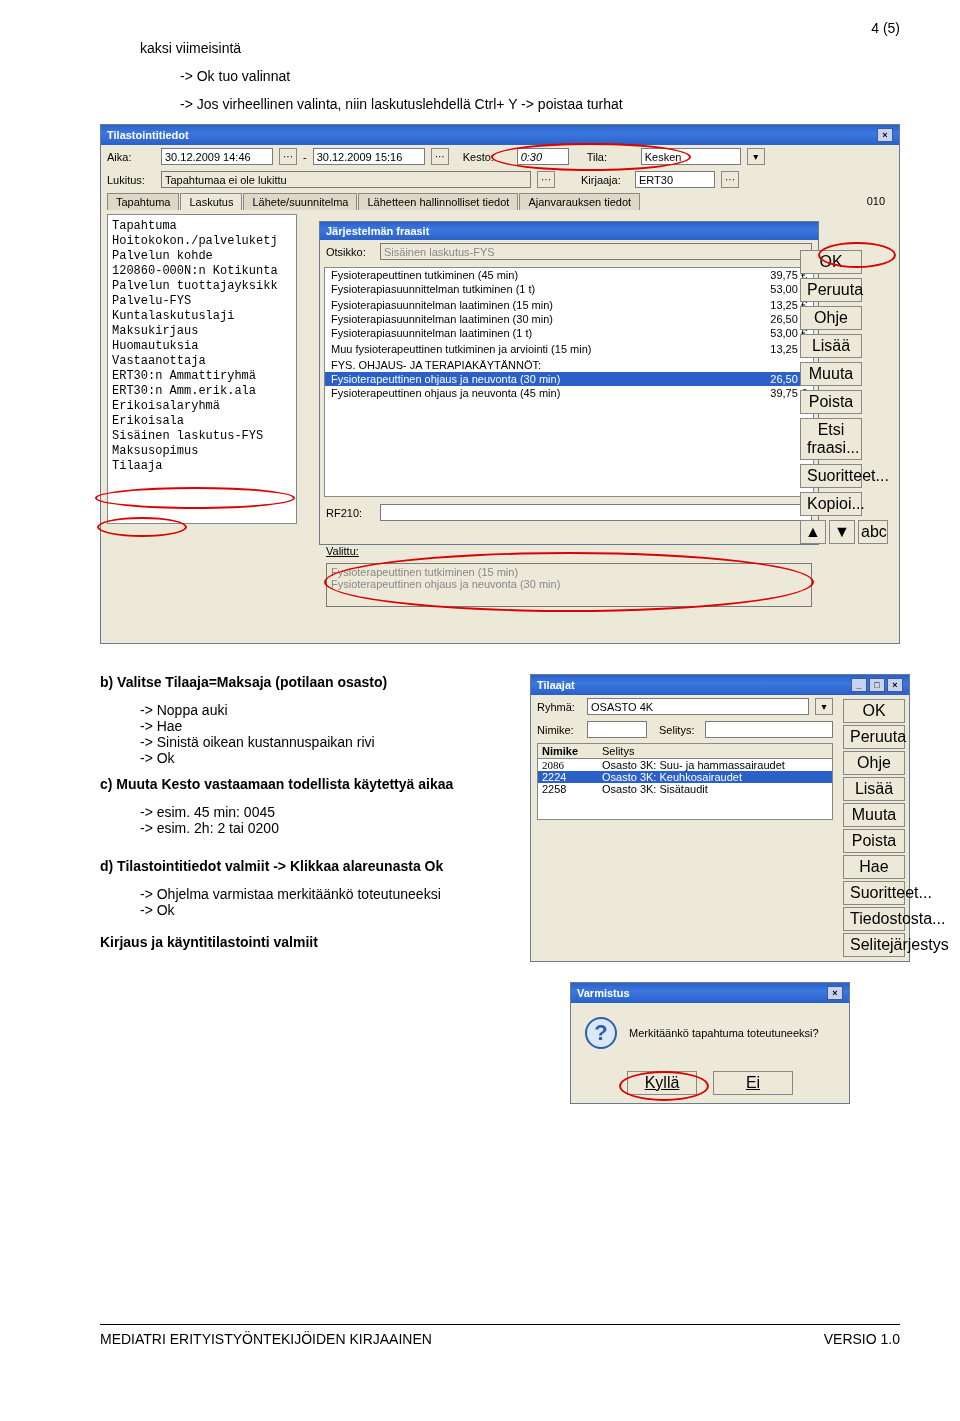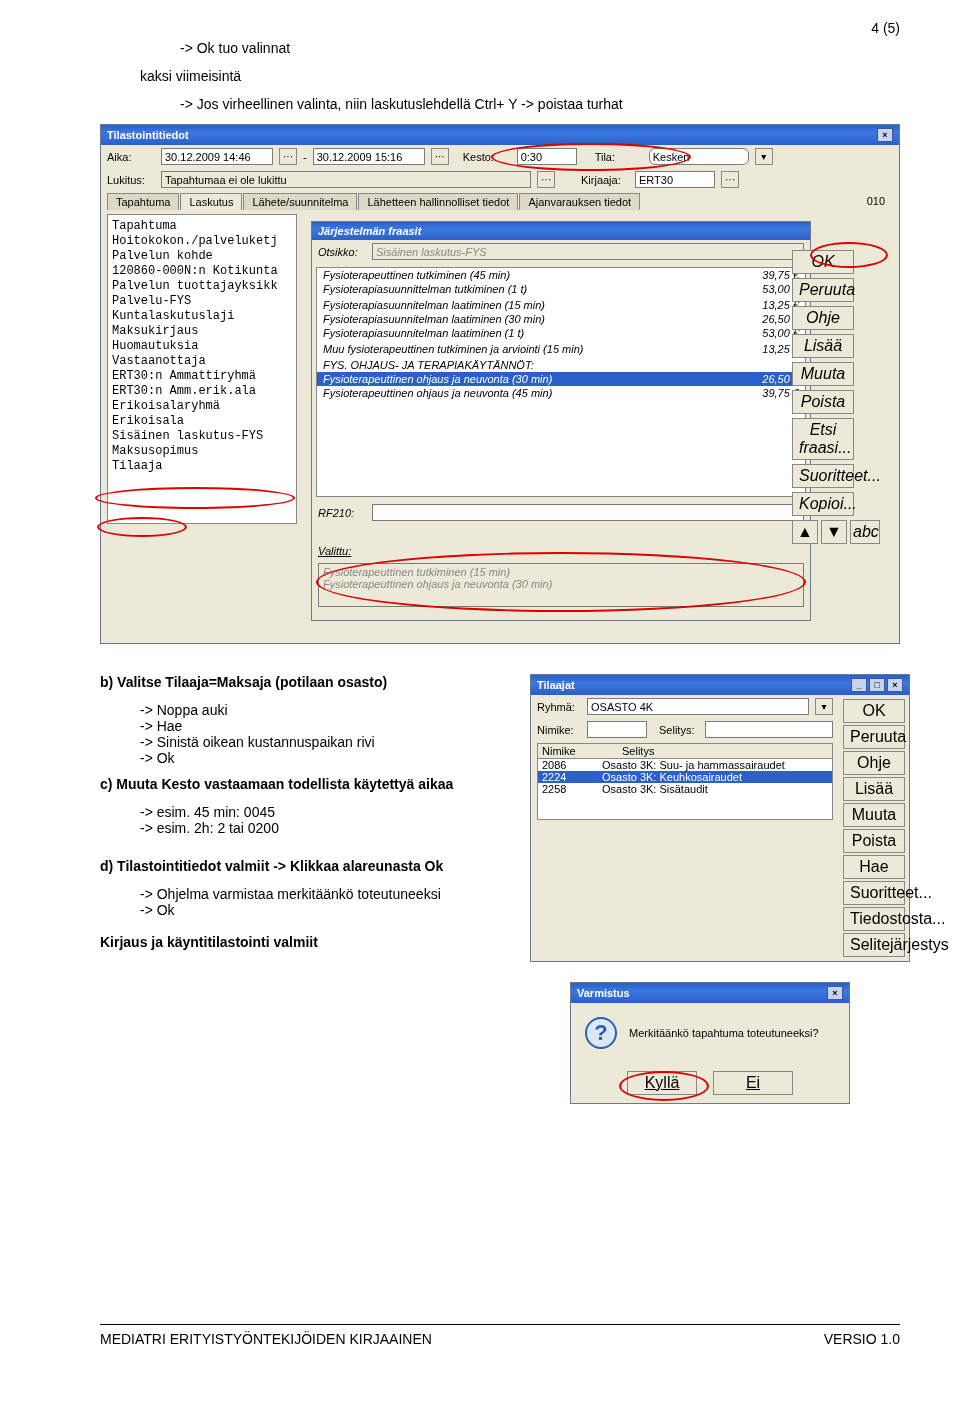--- a/index.html
+++ b/index.html
@@ -72,43 +72,43 @@
   .varmistus .btns { display:flex; justify-content:center; gap:16px; padding:8px;text-decoration:underline; }
 
   .footer { border-top:1px solid #000; margin:200px 60px 0 100px; padding-top:6px; display:flex; justify-content:space-between; font-size:14px; }
 </style>
 </head>
 <body>
 
 <div class="page">
   <div class="pagenum">4 (5)</div>
 
+  <div class="doc-text indent1">kaksi viimeisintä</div>
   <div class="doc-text indent2">-&gt; Ok tuo valinnat</div>
-  <div class="doc-text indent1">kaksi viimeisintä</div>
   <div class="doc-text indent2">-&gt; Jos virheellinen valinta, niin laskutuslehdellä Ctrl+ Y -&gt; poistaa turhat</div>
 
   <div class="win" style="width:800px; margin-top:10px; position:relative; height:520px;">
     <div class="titlebar">
       <span>Tilastointitiedot</span>
       <div class="winctrls">
         <div class="winbtn">×</div>
       </div>
     </div>
 
     <div class="form-row">
       <span class="lbl">Aika:</span>
       <span class="inp" style="width:112px;">30.12.2009 14:46</span>
       <span class="dots">···</span>
       <span>-</span>
       <span class="inp" style="width:112px;">30.12.2009 15:16</span>
       <span class="dots">···</span>
       <span class="lbl" style="margin-left:8px;">Kesto:</span>
-      <span class="inp" style="width:60px;">0:30</span>
+      <span class="inp" style="width:52px;font-style:italic;">0:30</span>
       <span class="lbl" style="margin-left:12px;">Tila:</span>
-      <span class="inp" style="width:100px;border-radius:6px;">Kesken</span>
+      <span class="inp" style="width:100px;">Kesken</span>
       <span class="dots">▾</span>
     </div>
 
     <div class="ellipse" style="left:390px; top:18px; width:200px; height:28px;"></div>
 
     <div class="form-row">
       <span class="lbl">Lukitus:</span>
       <span class="inp readonly" style="width:370px;">Tapahtumaa ei ole lukittu</span>
       <span class="dots">···</span>
       <span class="lbl" style="margin-left:20px;">Kirjaaja:</span>
@@ -147,21 +147,21 @@
         <div></div>
         <div>Sisäinen laskutus-FYS</div>
         <div>Maksusopimus</div>
         <div>Tilaaja</div>
       </div>
     </div>
 
     <div class="ellipse" style="left:-6px; top:362px; width:200px; height:22px;"></div>
     <div class="ellipse" style="left:-4px; top:392px; width:90px; height:20px;"></div>
 
-    <div class="subdialog" style="left:210px; top:96px; width:500px; height:400px;font-style:italic;">
+    <div class="subdialog" style="left:218px; top:96px; width:500px; height:324px;">
       <div class="titlebar">
         <span>Järjestelmän fraasit</span>
       </div>
       <div class="form-row">
         <span class="lbl">Otsikko:</span>
         <span class="inp readonly" style="flex:1; color:#888;">Sisäinen laskutus-FYS</span>
       </div>
       <div class="phrase-list">
         <div class="phrase-row">
             <span>Fysioterapeuttinen tutkiminen (45 min)</span>
@@ -286,26 +286,26 @@
               <span class="dots">▾</span>
             </div>
             <div class="form-row">
               <span style="width:44px;">Nimike:</span>
               <span class="inp" style="width:60px;"></span>
               <span style="width:40px; margin-left:6px;">Selitys:</span>
               <span class="inp" style="flex:1;"></span>
             </div>
             <div style="margin:2px 6px; border:1px solid #888;">
               <div class="listhdr" style="display:flex;">
-                <span style="width:80px;">Nimike</span>
+                <span style="width:60px;font-weight:bold;">Nimike</span>
                 <span>Selitys</span>
               </div>
               <div class="list">
                 <div class="row">
-                    <span style="width:60px;">2086</span>
+                    <span style="width:60px;font-family:Liberation Serif, serif;">2086</span>
                     <span>Osasto 3K: Suu- ja hammassairaudet</span>
                   </div>
                 <div class="row sel">
                     <span style="width:60px;">2224</span>
                     <span>Osasto 3K: Keuhkosairaudet</span>
                   </div>
                 <div class="row">
                     <span style="width:60px;">2258</span>
                     <span>Osasto 3K: Sisätaudit</span>
                   </div>

